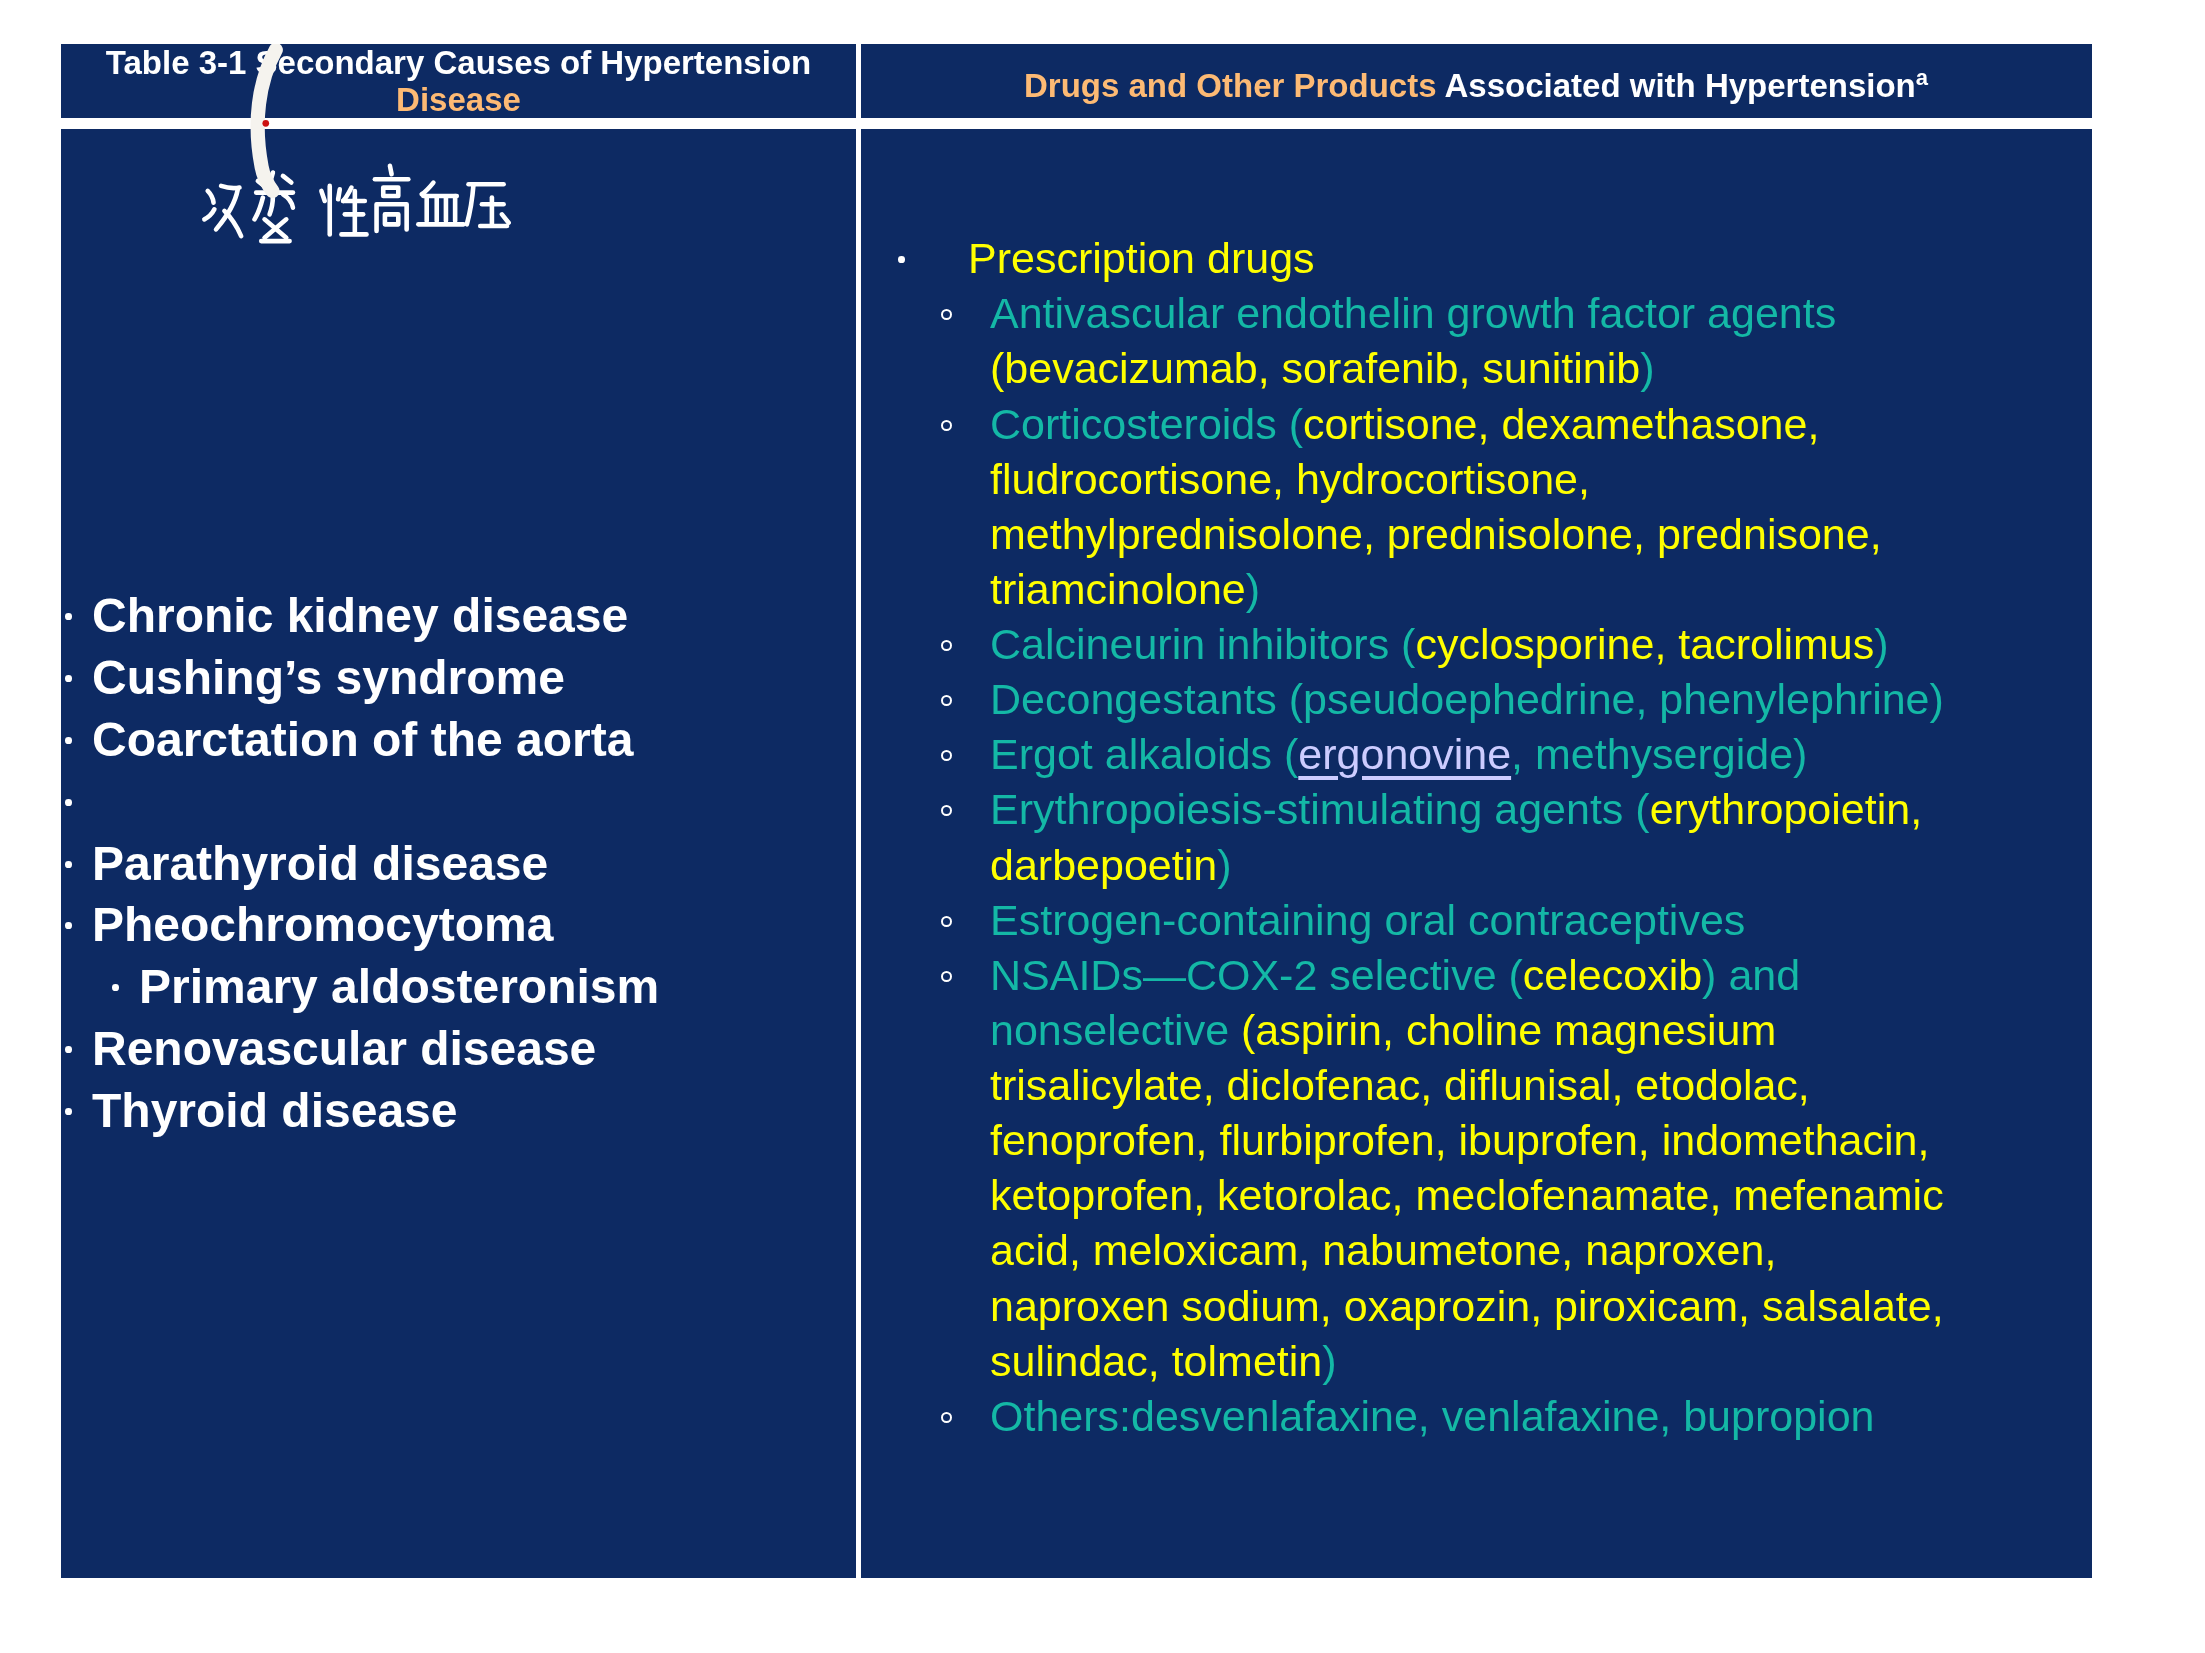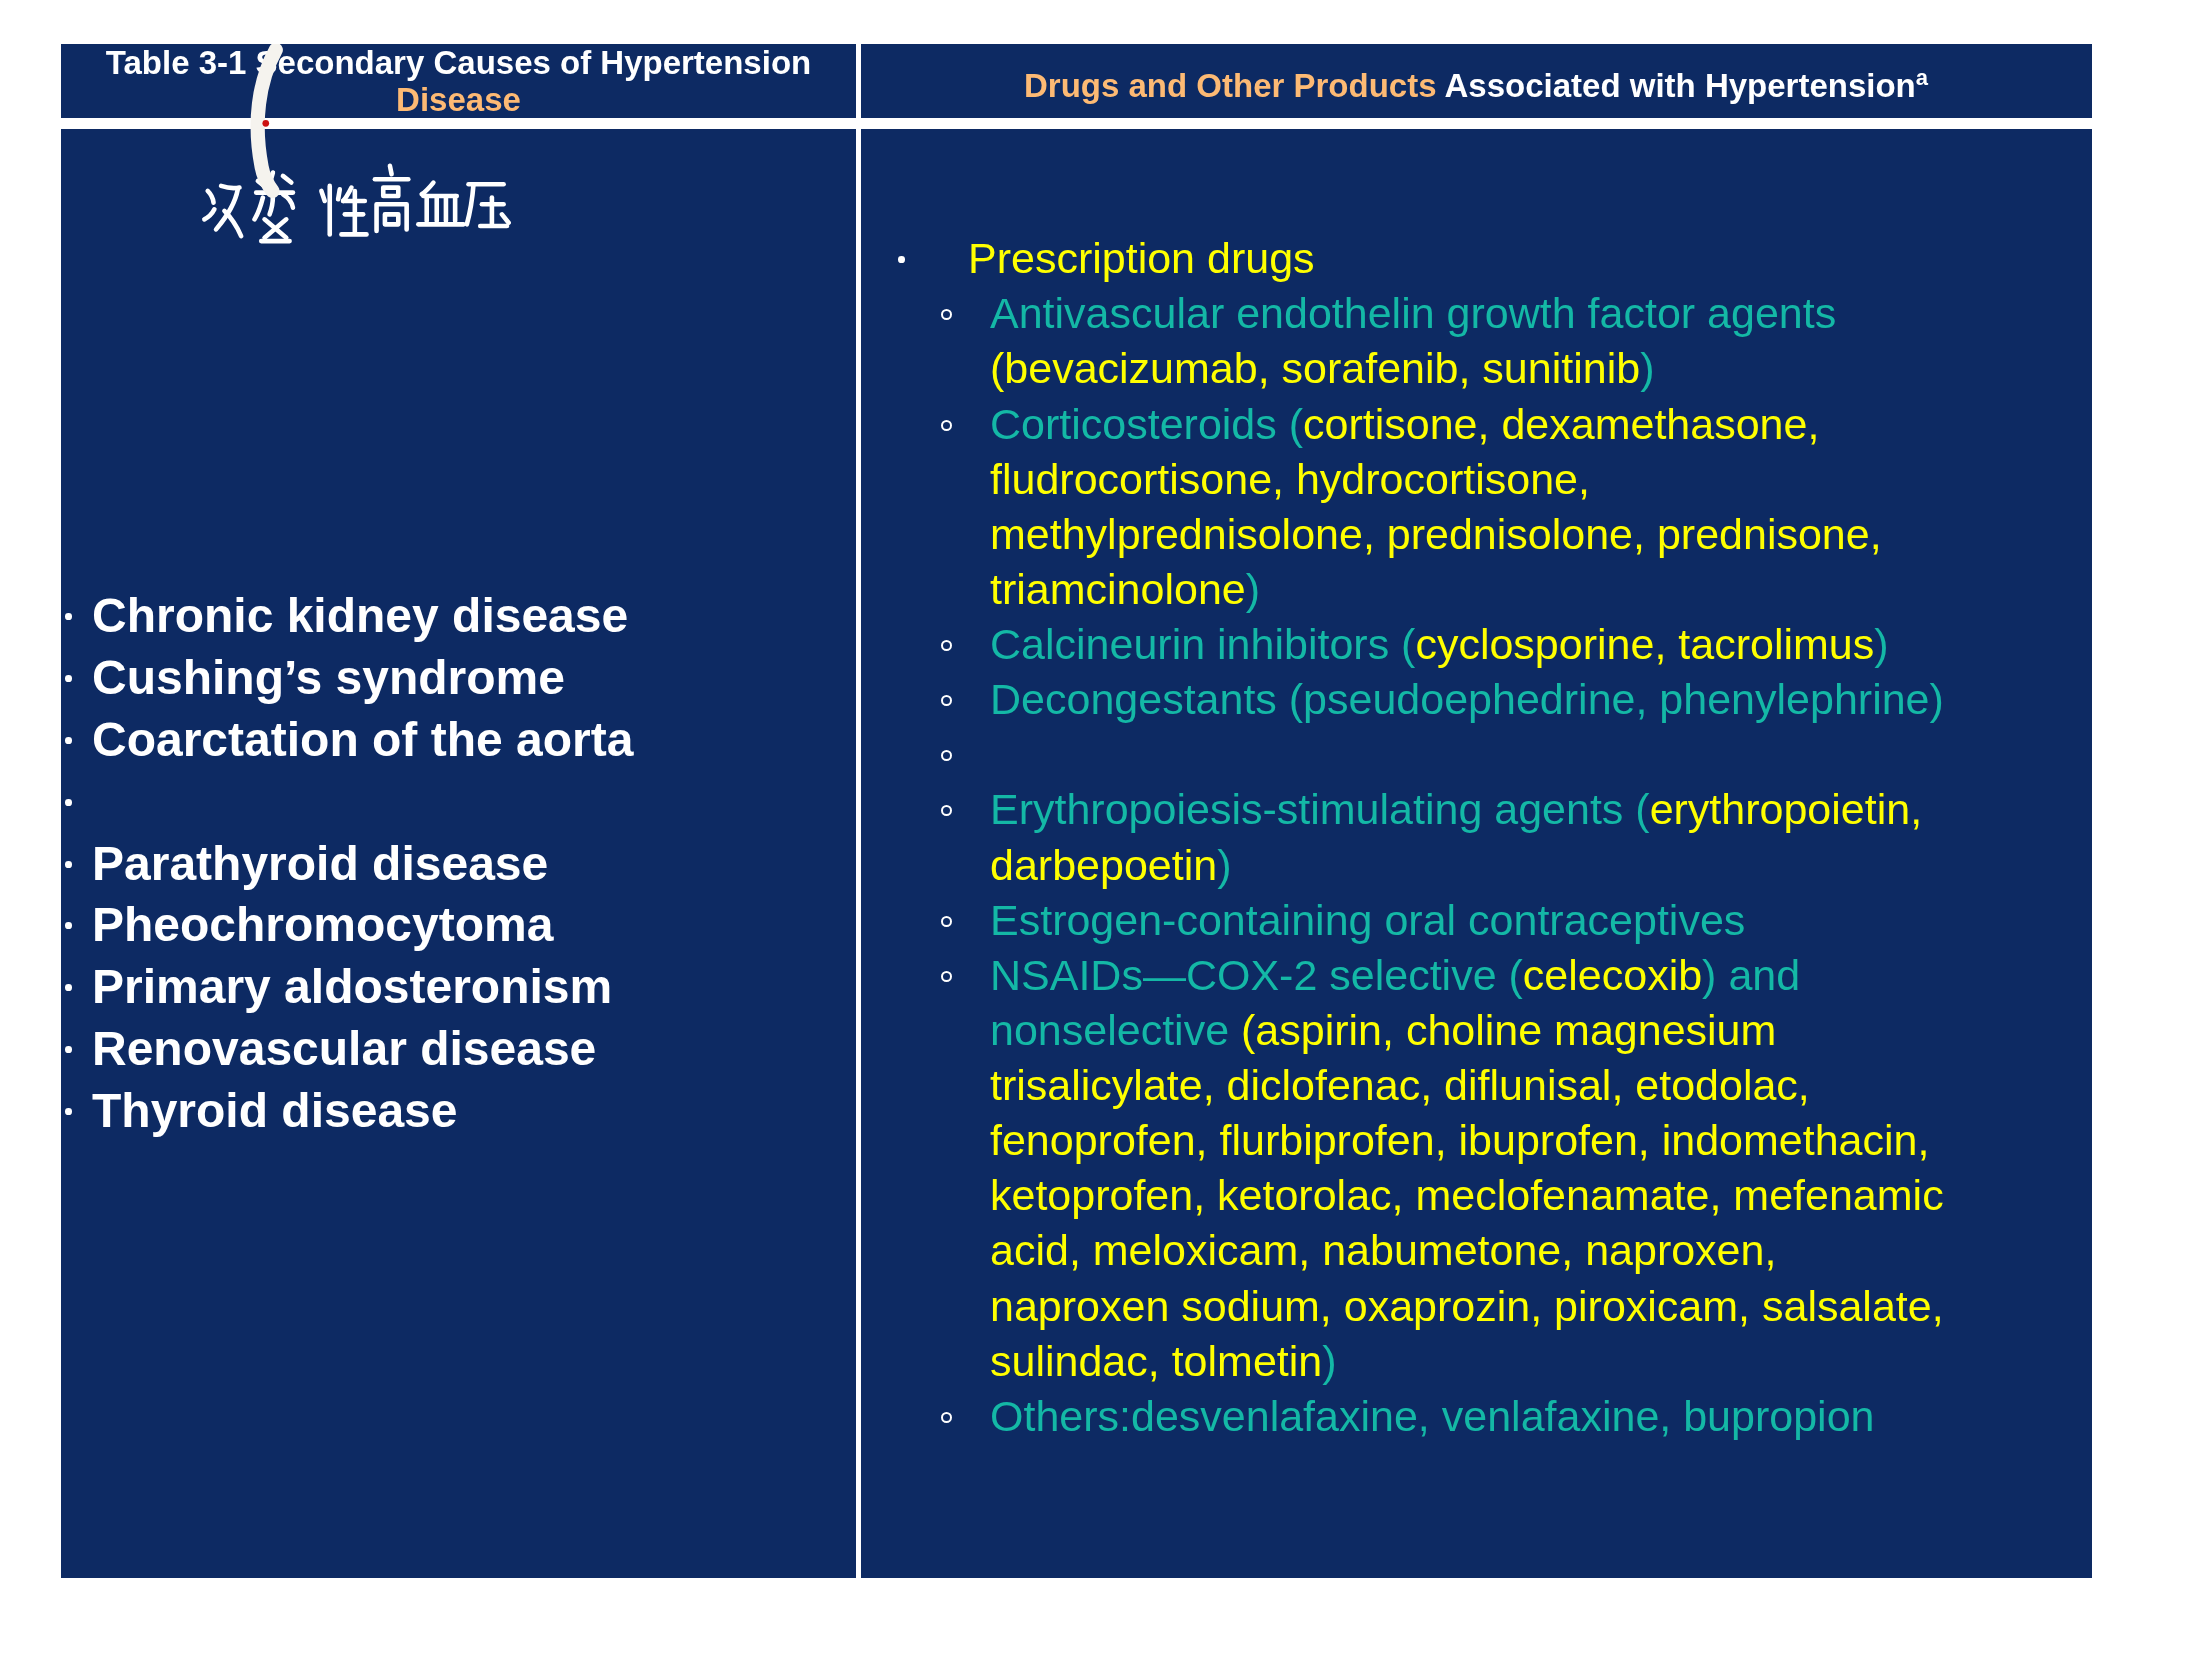--- a/index.html
+++ b/index.html
@@ -135,21 +135,21 @@
         <span class="d-bullet"></span>
       </div>
       <div class="d-row" style="top: 789px;">
         <span class="d-bullet"></span>
         <span class="d-label">Parathyroid disease</span>
       </div>
       <div class="d-row" style="top: 850px;">
         <span class="d-bullet"></span>
         <span class="d-label">Pheochromocytoma</span>
       </div>
-      <div class="d-row" style="top: 912px;">
+      <div class="d-row" style="top: 912px; margin-left: 47px;">
         <span class="d-bullet"></span>
         <span class="d-label">Primary aldosteronism</span>
       </div>
       <div class="d-row" style="top: 974px;">
         <span class="d-bullet"></span>
         <span class="d-label">Renovascular disease</span>
       </div>
       <div class="d-row" style="top: 1036px;">
         <span class="d-bullet"></span>
         <span class="d-label">Thyroid disease</span>
@@ -184,20 +184,21 @@
       <div class="g-row" style="top: 573px;">
         <span class="g-circle"></span>
         <span class="g-text ind2"><span class="seg-w">Calcineurin inhibitors (</span><span class="seg-y">cyclosporine, tacrolimus</span><span class="seg-w">)</span></span>
       </div>
       <div class="g-row" style="top: 628px;">
         <span class="g-circle"></span>
         <span class="g-text ind2"><span class="seg-w">Decongestants (pseudoephedrine, phenylephrine)</span></span>
       </div>
       <div class="g-row" style="top: 683px;">
         <span class="g-circle"></span>
+        <span class="g-text ind2"><span class="seg-w">Ergot alkaloids (</span><span class="seg-link">ergonovine</span><span class="seg-w">, methysergide)</span></span>
       </div>
       <div class="g-row" style="top: 738px;">
         <span class="g-circle"></span>
         <span class="g-text ind2"><span class="seg-w">Erythropoiesis-stimulating agents (</span><span class="seg-y">erythropoietin,</span></span>
       </div>
       <div class="g-row" style="top: 794px;">
         <span class="g-text ind2"><span class="seg-y">darbepoetin</span><span class="seg-w">)</span></span>
       </div>
       <div class="g-row" style="top: 849px; padding-left: 48px;">
         <span class="g-circle"></span>

